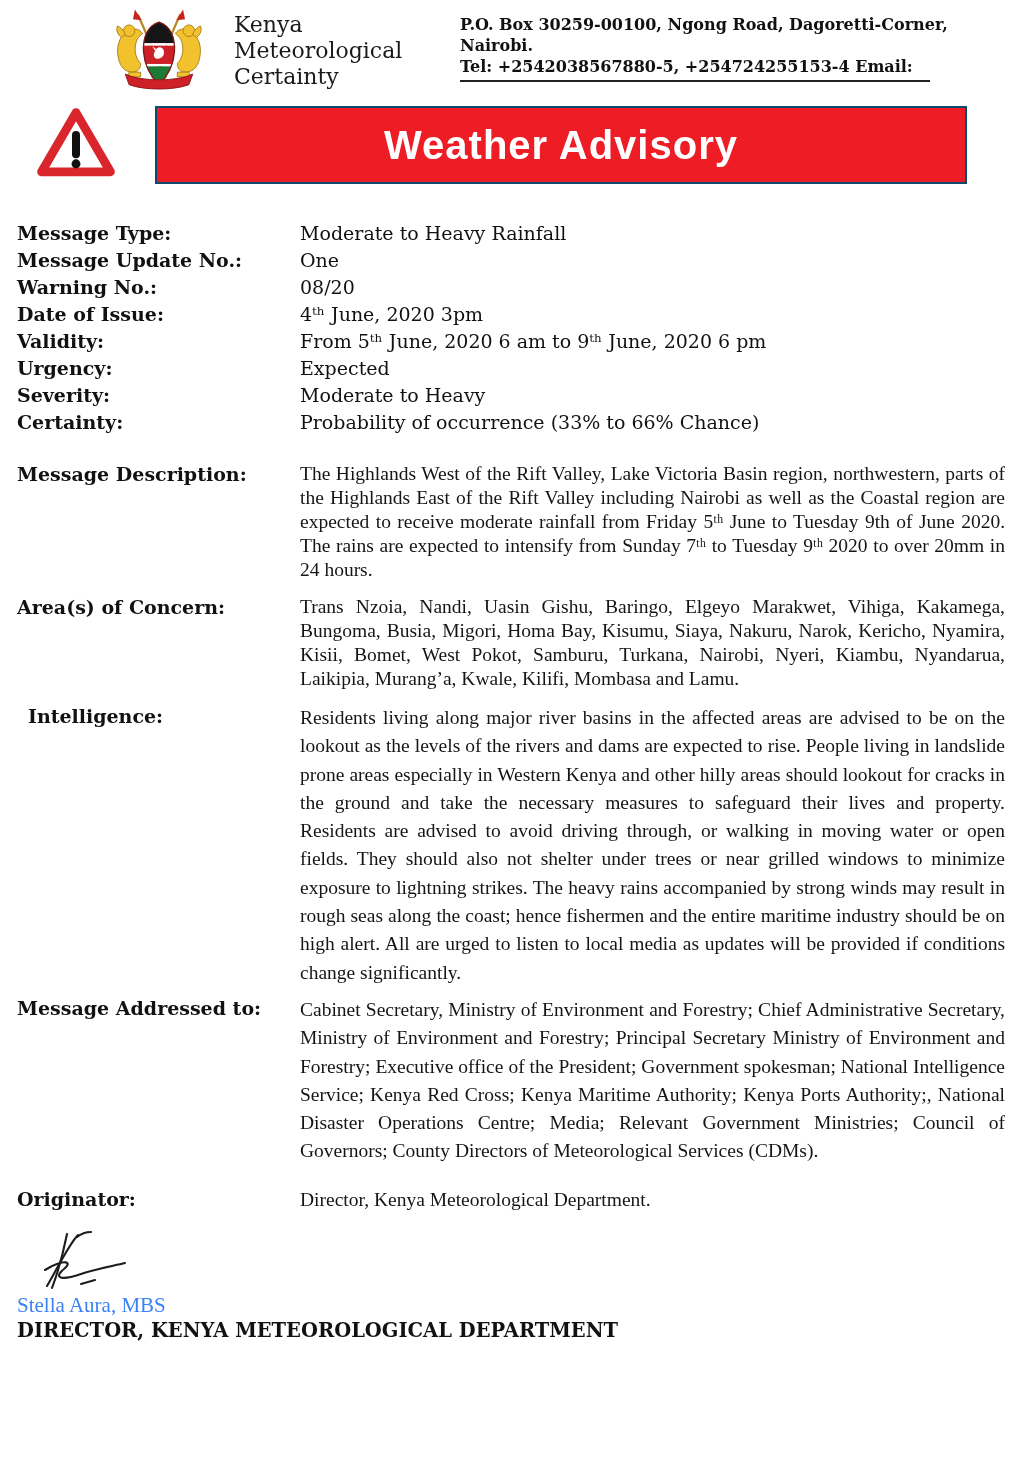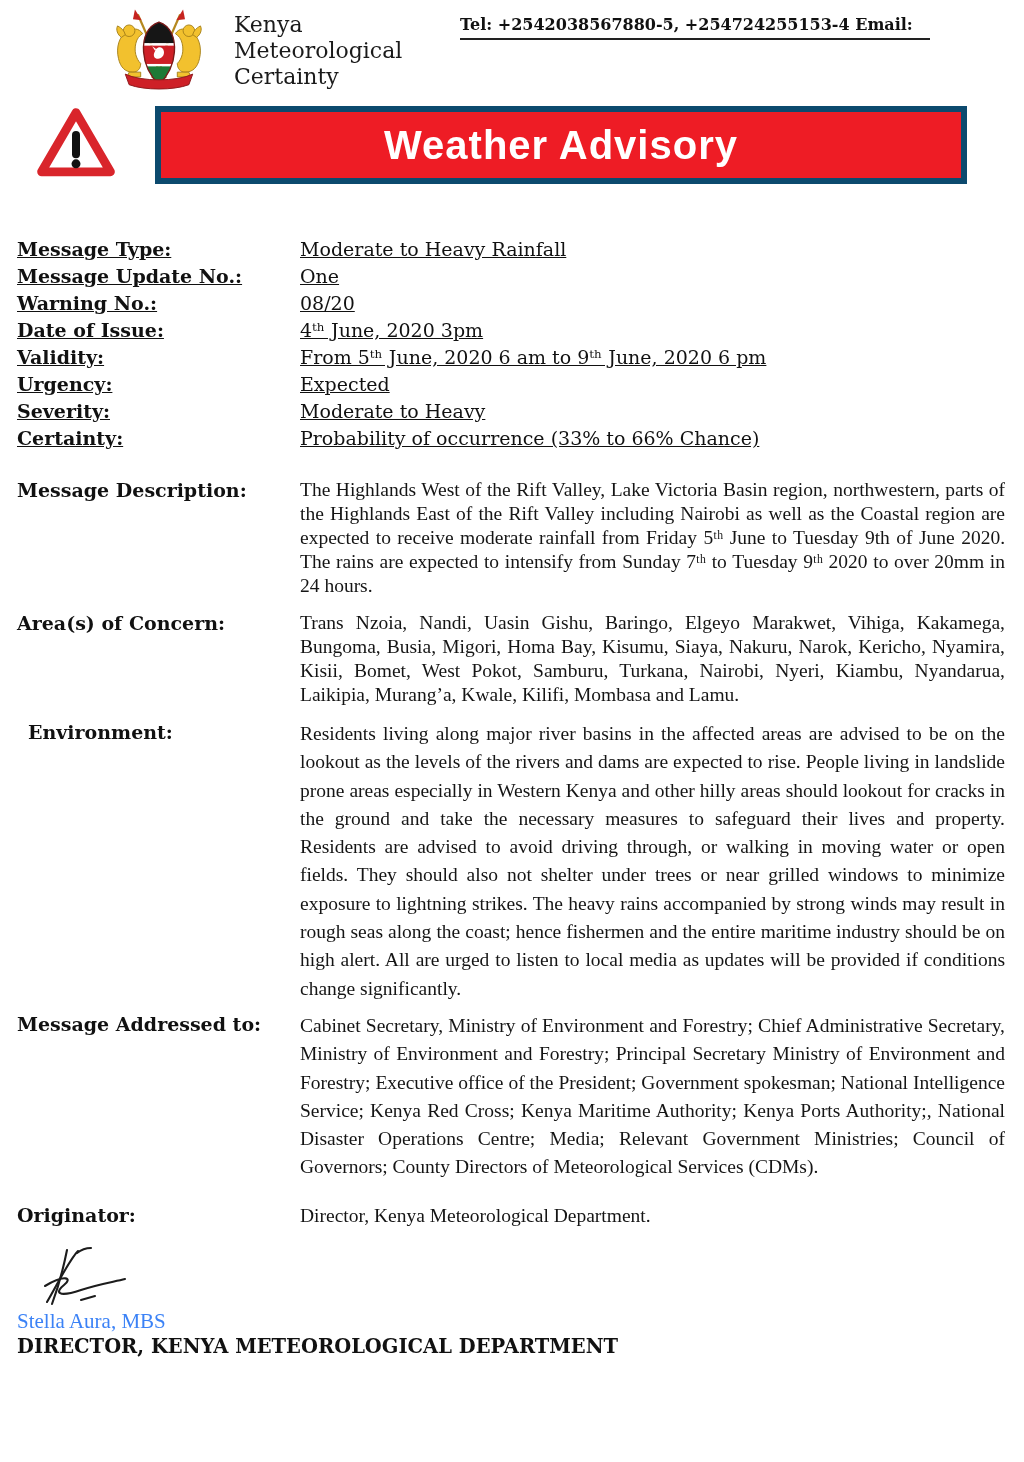--- a/index.html
+++ b/index.html
@@ -64,35 +64,35 @@
     position: absolute;
     left: 36px; top: 0;
     width: 80px; height: 86px;
   }
   .warn svg { width: 100%; height: 100%; display: block; }
   .banner {
     position: absolute;
     left: 155px; right: 57px; top: 6px;
     height: 78px;
     background: #ee1c25;
-    border: 6px solid #0c4a6e;
+    border: 2px solid #0c4a6e;
     display: flex;
     align-items: center;
     justify-content: center;
   }
   .banner-title {
     font-family: "Liberation Sans", "DejaVu Sans", sans-serif;
     font-weight: bold;
     font-size: 40px;
     letter-spacing: 1px;
     color: #ffffff;
   }
 
   
-  .fields { margin: 46px 19px 0 17px; text-decoration: underline; }
+  .fields { margin: 30px 19px 0 17px; }
   .frow {
     display: grid;
     grid-template-columns: 283px 1fr;
     line-height: 27px;
   }
   .flabel {
     font-weight: bold;
     font-size: 19px;
     font-family: "DejaVu Serif", "Liberation Serif", serif;
   }
@@ -197,20 +197,21 @@
       </svg>
     </div>
 
     <div class="org-name">
       <div>Kenya</div>
       <div>Meteorological</div>
       <div>Certainty</div>
     </div>
 
     <div class="contact">
+      <div class="contact-line">P.O. Box 30259-00100, Ngong Road, Dagoretti-Corner, Nairobi.</div>
       <div class="contact-line">Tel:  +2542038567880-5, +254724255153-4 Email:</div>
       <div class="contact-rule"></div>
     </div>
   </header>
 
   <div class="banner-row">
     <div class="warn">
       <svg viewBox="0 0 100 92" xmlns="http://www.w3.org/2000/svg">
         <path d="M50 8 L93 82 L7 82 Z" fill="#ffffff" stroke="#d9252b" stroke-width="11" stroke-linejoin="round"></path>
         <line x1="50" y1="36" x2="50" y2="60" stroke="#111111" stroke-width="10" stroke-linecap="round"></line>
@@ -260,21 +261,21 @@
   <main class="sections">
     <section class="sec sec-description">
       <div class="slabel">Message Description:</div>
       <div class="stext">The Highlands West of the Rift Valley, Lake Victoria Basin region, northwestern, parts of the Highlands East of the Rift Valley including Nairobi as well as the Coastal region are expected to receive moderate rainfall from Friday 5ᵗʰ June to Tuesday 9th of June 2020. The rains are expected to intensify from Sunday 7ᵗʰ to Tuesday 9ᵗʰ 2020 to over 20mm in 24 hours.</div>
     </section>
     <section class="sec sec-areas">
       <div class="slabel">Area(s) of Concern:</div>
       <div class="stext">Trans Nzoia, Nandi, Uasin Gishu, Baringo, Elgeyo Marakwet, Vihiga, Kakamega, Bungoma, Busia, Migori, Homa Bay, Kisumu, Siaya, Nakuru, Narok, Kericho, Nyamira, Kisii, Bomet, West Pokot, Samburu, Turkana, Nairobi, Nyeri, Kiambu, Nyandarua, Laikipia, Murang’a, Kwale, Kilifi, Mombasa and Lamu.</div>
     </section>
     <section class="sec sec-instructions">
-      <div class="slabel">Environment:</div>
+      <div class="slabel">Intelligence:</div>
       <div class="stext">Residents living along major river basins in the affected areas are advised to be on the lookout as the levels of the rivers and dams are expected to rise. People living in landslide prone areas especially in Western Kenya and other hilly areas should lookout for cracks in the ground and take the necessary measures to safeguard their lives and property. Residents are advised to avoid driving through, or walking in moving water or open fields. They should also not shelter under trees or near grilled windows to minimize exposure to lightning strikes. The heavy rains accompanied by strong winds may result in rough seas along the coast; hence fishermen and the entire maritime industry should be on high alert. All are urged to listen to local media as updates will be provided if conditions change significantly.</div>
     </section>
     <section class="sec sec-addressed">
       <div class="slabel">Message Addressed to:</div>
       <div class="stext">Cabinet Secretary, Ministry of Environment and Forestry; Chief Administrative Secretary, Ministry of Environment and Forestry; Principal Secretary Ministry of Environment and Forestry; Executive office of the President; Government spokesman; National Intelligence Service; Kenya Red Cross; Kenya Maritime Authority; Kenya Ports Authority;, National Disaster Operations Centre; Media; Relevant Government Ministries; Council of Governors; County Directors of Meteorological Services (CDMs).</div>
     </section>
     <section class="sec sec-originator">
       <div class="slabel">Originator:</div>
       <div class="stext">Director, Kenya Meteorological Department.</div>
     </section>

